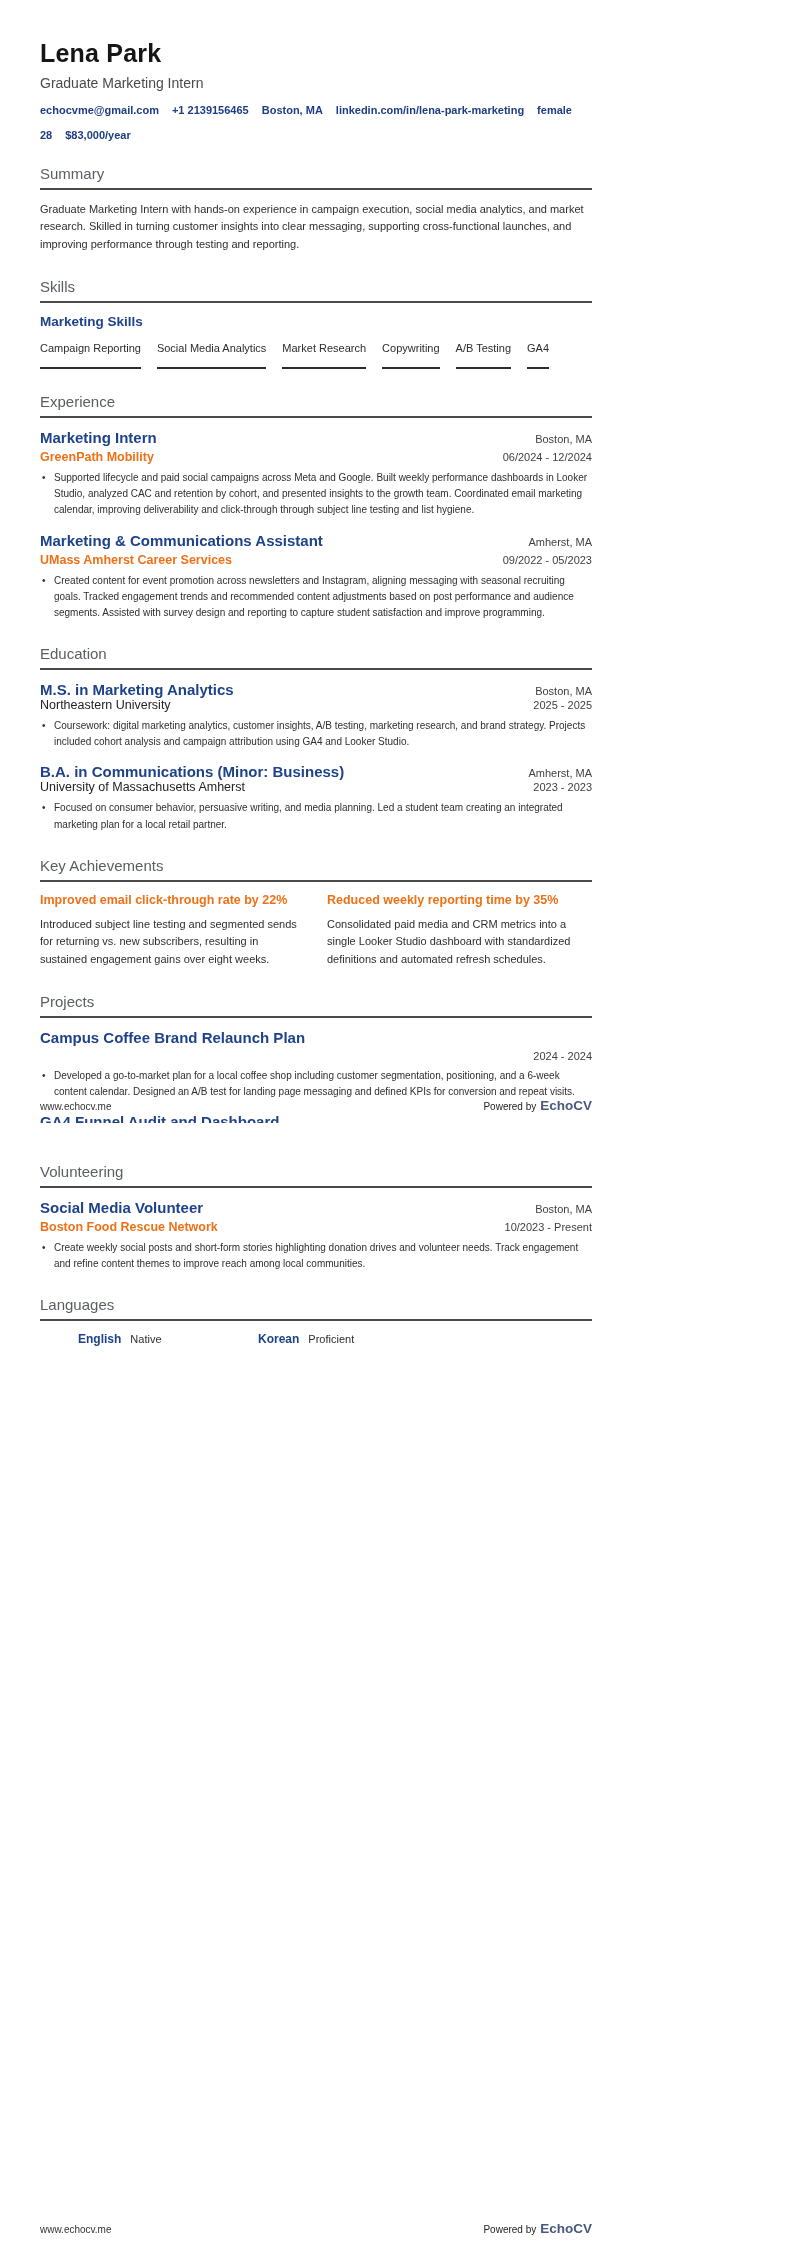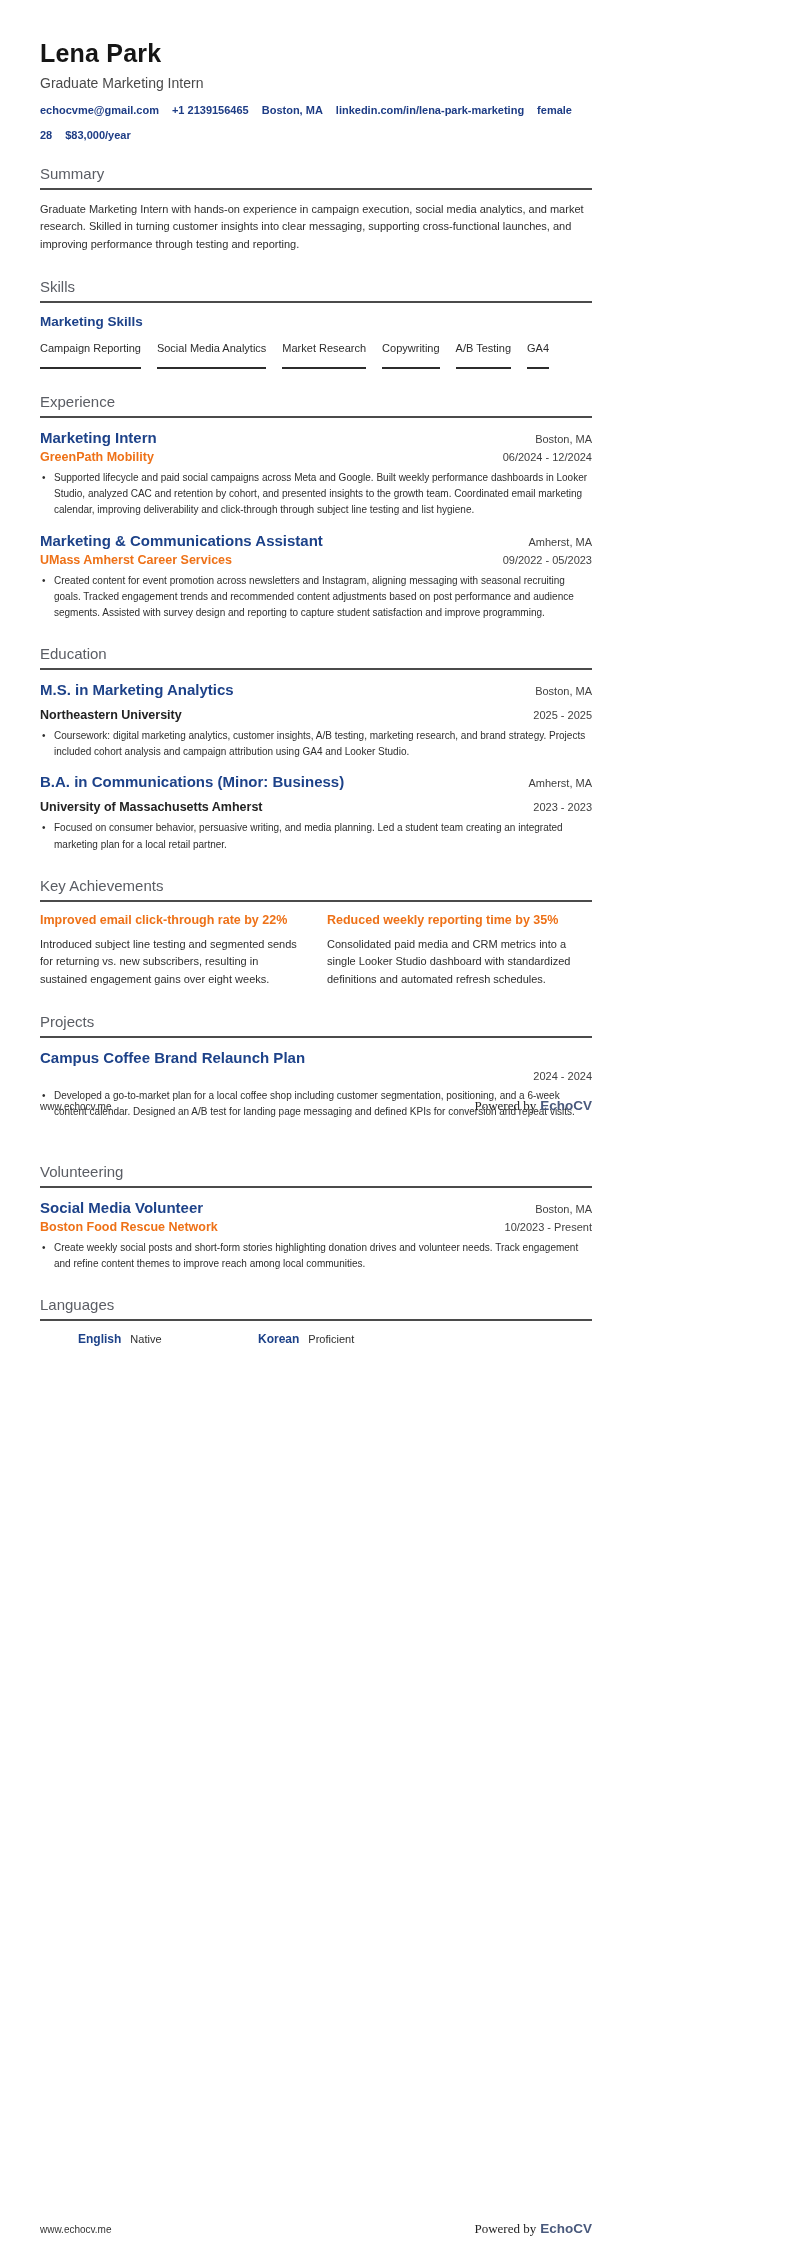--- a/index.html
+++ b/index.html
@@ -14,21 +14,21 @@
   
   .section { margin-top:24px; }
   .section-heading { font-size:15px; color:#5a5d64; padding-bottom:6px; border-bottom:2px solid #4b4b4b; margin-bottom:11px; }
 
   
   .row { display:flex; justify-content:space-between; align-items:baseline; }
   .entry { margin-bottom:13px; }
   .entry-title { font-size:15px; font-weight:700; color:#1d4289; }
   .entry-sub { font-size:12.5px; font-weight:700; color:#ee7117; margin-top:4px; }
   .side { font-size:11px; color:#3f3f3f; white-space:nowrap; }
-  .school { font-size:12.5px; font-weight:700; color:#222; margin-top:10px; }
+  .school { font-size:12.5px; font-weight:400; color:#222; margin-top:0; }
 
   ul.bullets { list-style:none; margin:6px 0 0 0; padding:0; }
   ul.bullets li { position:relative; padding-left:14px; font-size:10px; line-height:1.62; color:#2e2e2e; }
   ul.bullets li::before { content:"•"; position:absolute; left:2px; top:0; color:#2e2e2e; }
 
   
   .skill-group-title { font-size:13.5px; font-weight:700; color:#1d4289; margin-bottom:13px; }
   .chips { display:flex; flex-wrap:wrap; gap:16px; }
   .chip { font-size:11px; color:#2c2c2c; padding-bottom:13px; border-bottom:2px solid #2c2c2c; }
 
@@ -40,21 +40,21 @@
   .lang { display:flex; align-items:baseline; gap:9px; }
   .lang-name { font-size:12px; font-weight:700; color:#1d4289; }
   .lang-level { font-size:11px; color:#2e2e2e; }
 
   
   .date-line { text-align:right; margin-top:4px; }
 
   
   .page-footer { position:absolute; left:40px; right:40px; bottom:9px; display:flex; justify-content:space-between; align-items:baseline; }
   .footer-site { font-size:10px; color:#333; }
-  .footer-powered { font-size:13px; color:#222;font-family:Liberation Serif, serif; }
+  .footer-powered { font-size:10px; color:#222; }
   .footer-brand { font-size:13.5px; font-weight:700; color:#49597c; margin-left:4px; }
 </style>
 </head>
 <body>
 
 <div class="page">
 
   <h1 class="name">Lena Park</h1>
   <div class="role">Graduate Marketing Intern</div>
 

